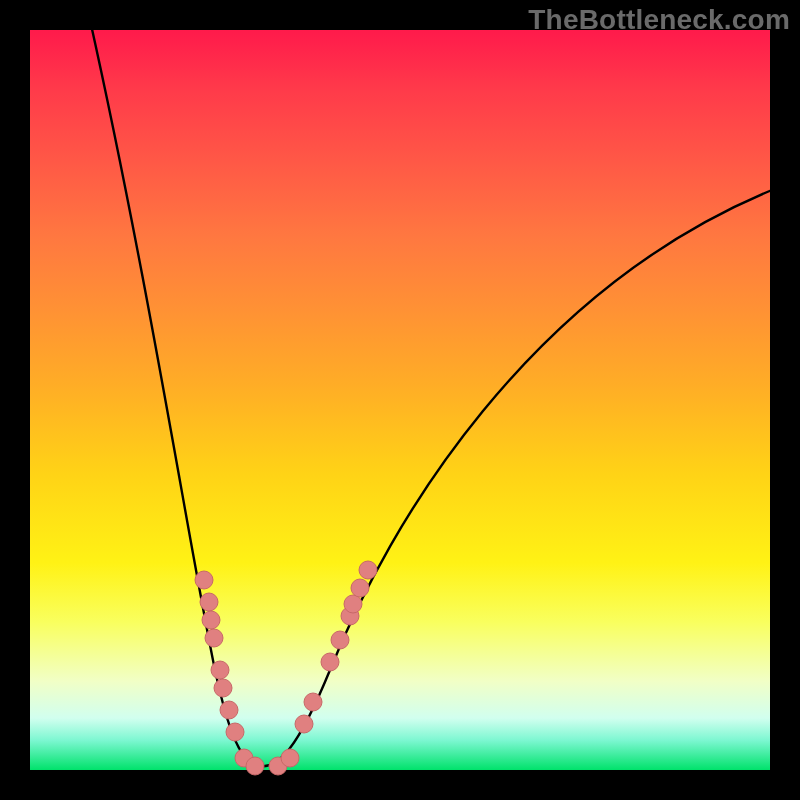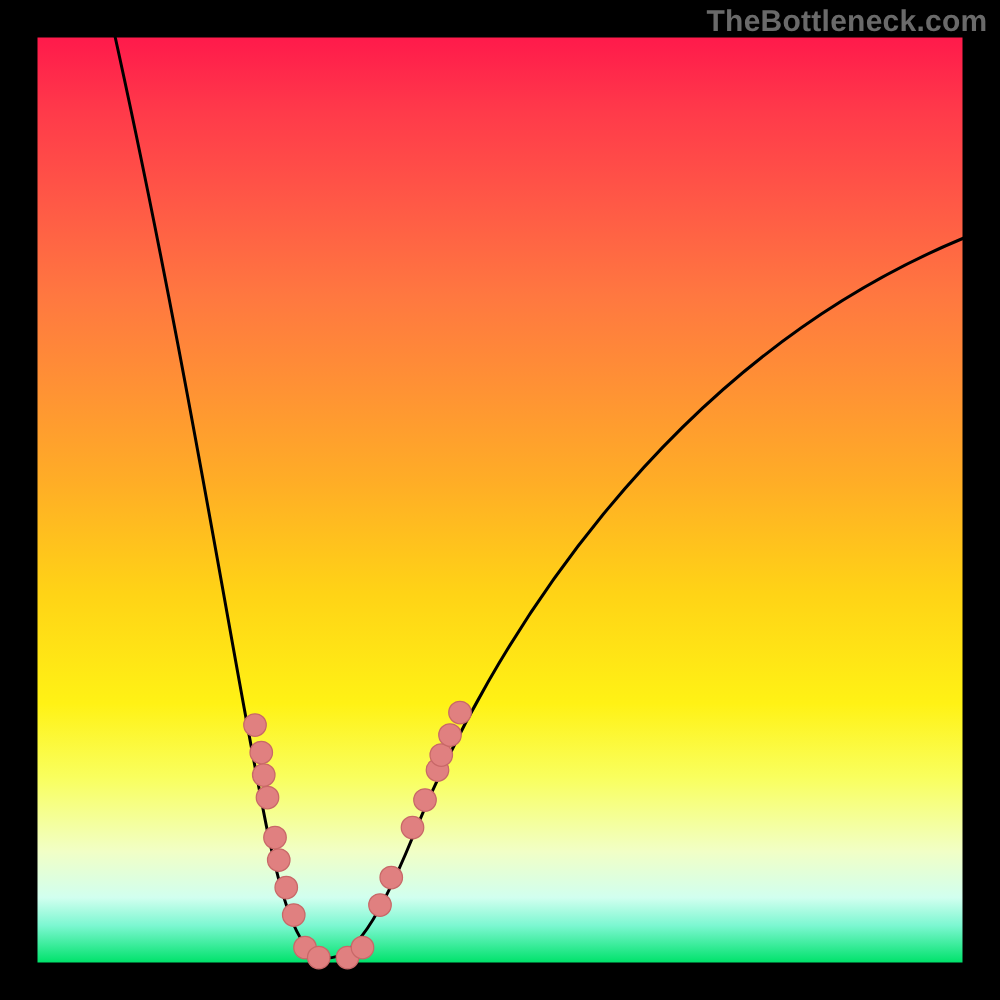--- a/index.html
+++ b/index.html
@@ -36,21 +36,21 @@
       #f1ffc6 88%,
       #d1ffef 93%,
       #7cf7d1 96%,
       #00e26b 100%
     );
   }
   .watermark {
     position: absolute;
     top: 4px;
     right: 10px;
-    font-size: 24px;
+    font-size: 28px;
     font-weight: 600;
     color: #6a6a6a;
     letter-spacing: 0.2px;
     z-index: 5;
   }
   svg.curve {
     position: absolute;
     left: 0;
     top: 0;
     width: 740px;

